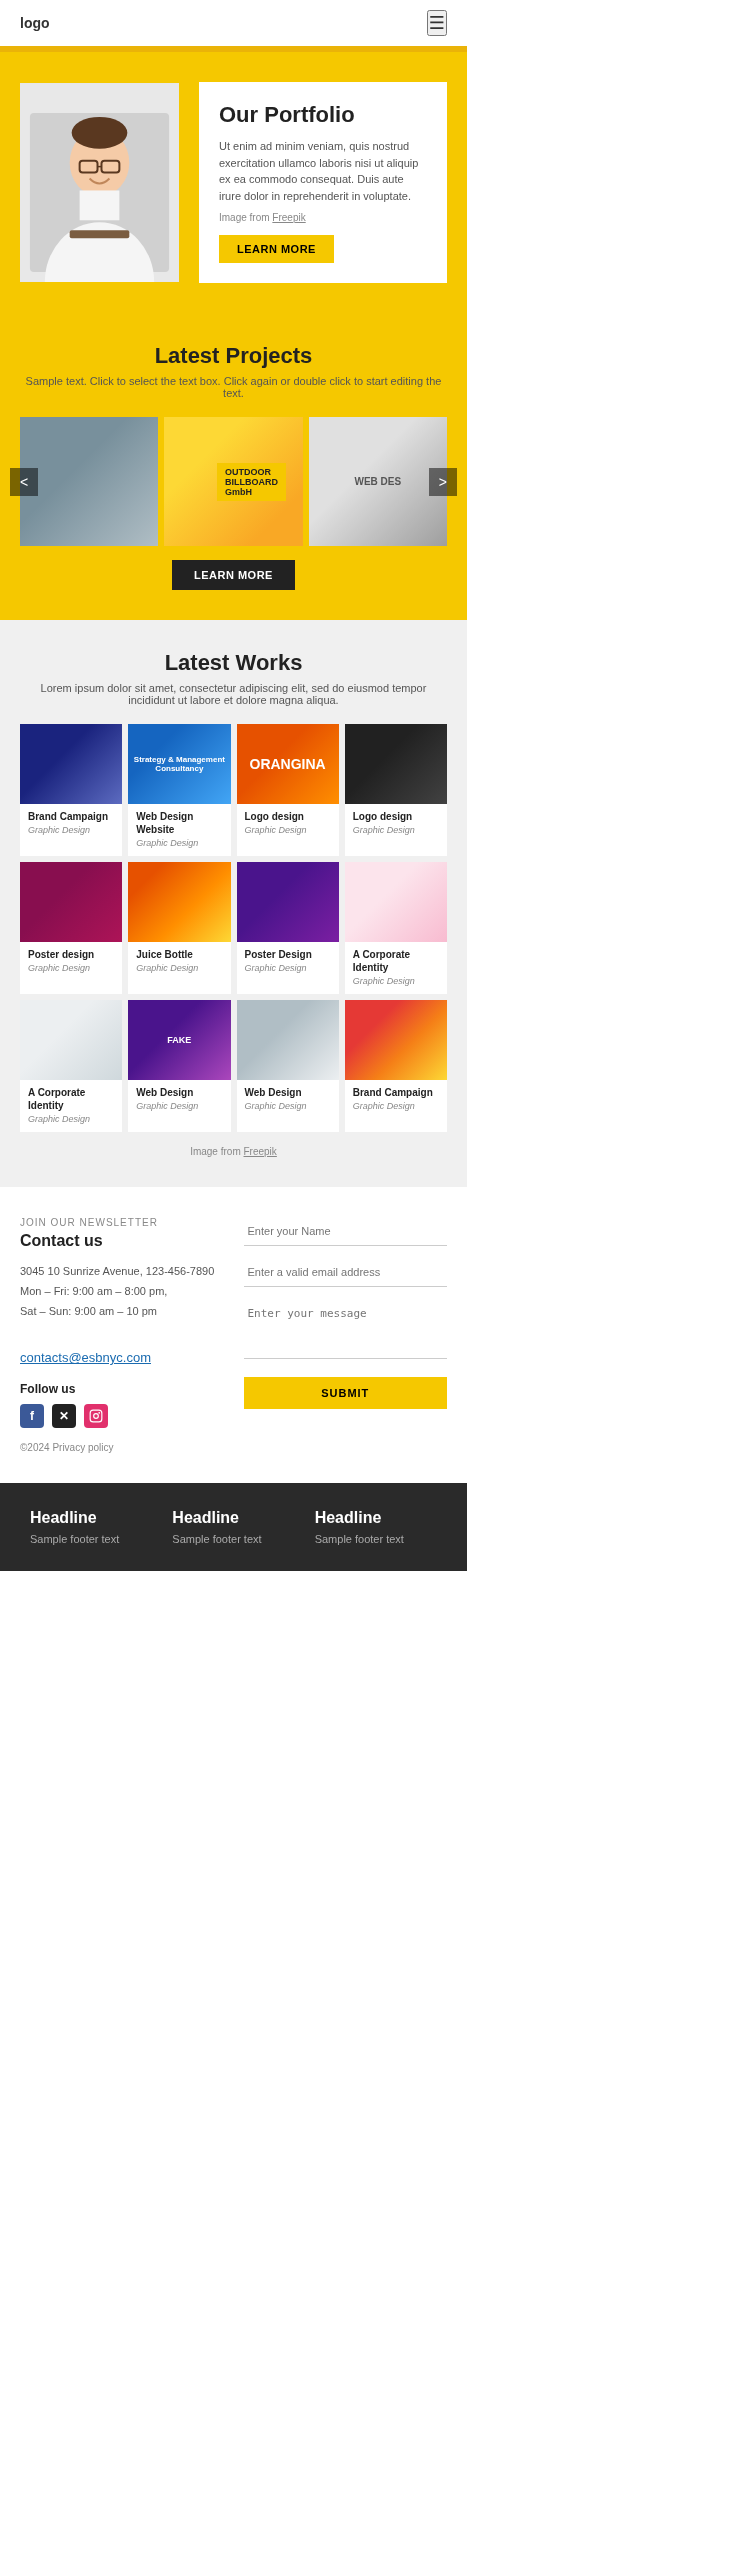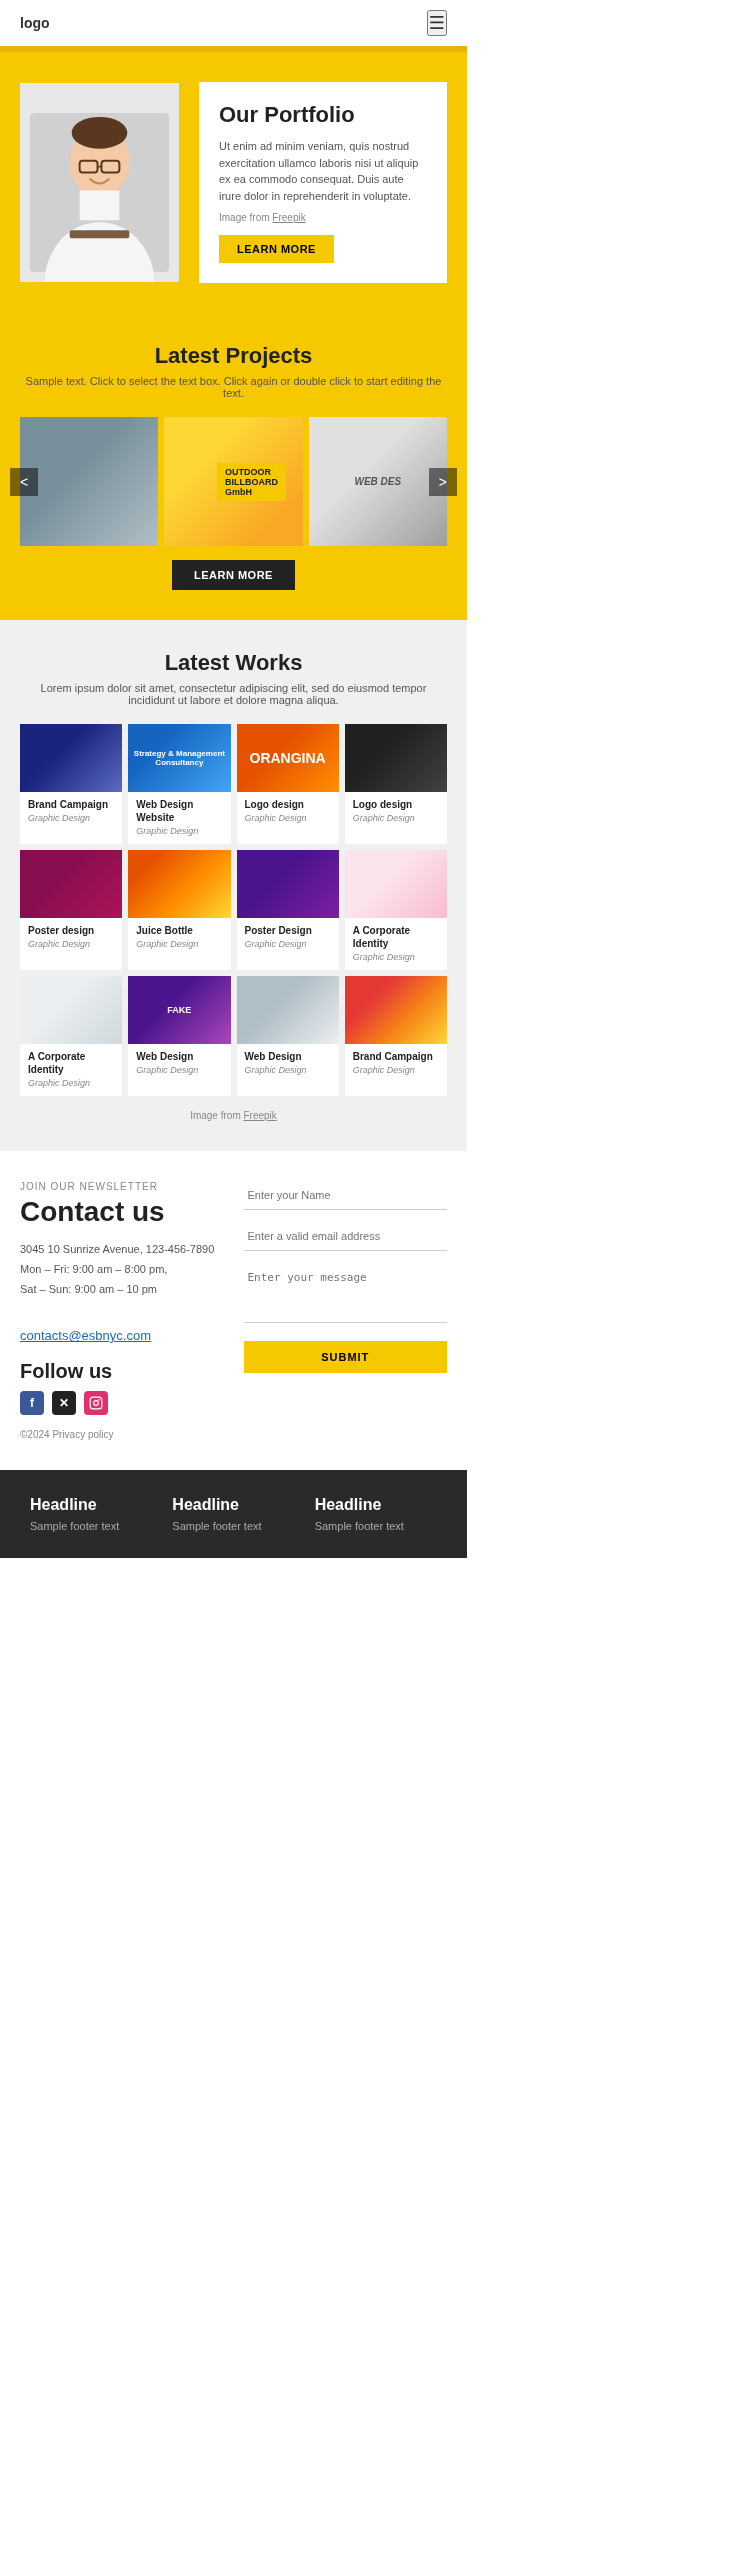--- a/index.html
+++ b/index.html
@@ -119,21 +119,21 @@
       grid-template-columns: repeat(4, 1fr);
       gap: 6px;
       margin-top: 16px;
     }
     .work-card {
       background: #fff;
       overflow: hidden;
     }
     .work-img {
       width: 100%;
-      height: 68px;
+      height: 80px;
       background: #ddd;
       display: flex;
       align-items: center;
       justify-content: center;
       overflow: hidden;
     }
     .work-info {
       padding: 6px 8px 8px;
     }
     .work-title {
@@ -166,38 +166,38 @@
     }
     .contact-left { flex: 1; }
     .contact-label {
       font-size: 10px;
       color: #888;
       text-transform: uppercase;
       letter-spacing: 1px;
       margin-bottom: 4px;
     }
     .contact-title {
-      font-size: 28px;
+      font-size: 16px;
       font-weight: bold;
       color: #222;
       margin-bottom: 12px;
     }
     .contact-info {
       font-size: 11px;
       color: #555;
       line-height: 1.8;
       margin-bottom: 27px;
     }
     .contact-email {
       font-size: 13px;
       color: #1a6bb0;
       text-decoration: underline;
     }
     .follow-title {
-      font-size: 20px;
+      font-size: 12px;
       font-weight: bold;
       color: #222;
       margin-top: 16px;
       margin-bottom: 8px;
     }
     .social-icons {
       display: flex;
       gap: 8px;
     }
     .social-icon {
@@ -330,21 +330,21 @@
     .carousel-img-1 {
       background: linear-gradient(135deg, #78909c 40%, #b0bec5 100%);
       width: 100%; height: 100%;
     }
     .carousel-img-2 {
       background: linear-gradient(135deg, #fdd835 30%, #f9a825 80%);
       width: 100%; height: 100%;
     }
     .carousel-img-3 {
       background: linear-gradient(135deg, #e0e0e0 40%, #9e9e9e 100%);
-      width: 100%; height: 100%; font-style: italic;
+      width: 100%; height: 100%;
     }
   </style>
 </head>
 <body>
 
 <header class="header">
   <span class="header-logo">logo</span>
   <button class="hamburger">☰</button>
 </header>
 

